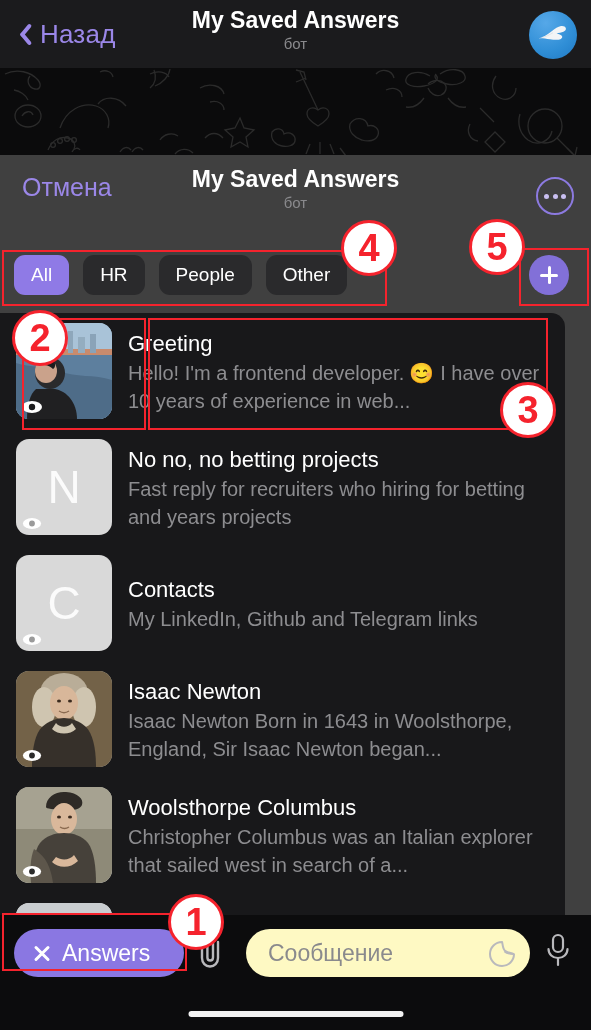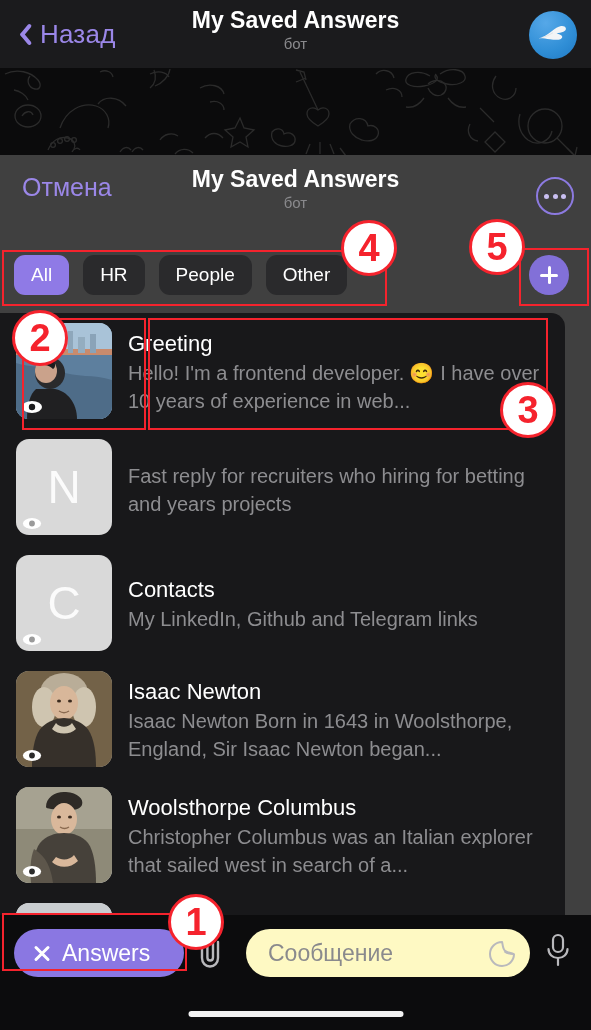--- a/index.html
+++ b/index.html
@@ -303,20 +303,21 @@
         <div class="thumb">
           <div class="ph">N</div>
           <span class="eye">
             <svg width="20" height="13" viewBox="0 0 22 14">
                 <ellipse cx="11" cy="7" rx="10" ry="6" fill="#fff"></ellipse>
                 <circle cx="11" cy="7" r="3.2" fill="#9a9a9a"></circle>
               </svg>
           </span>
         </div>
         <div class="rowtext">
+          <div class="rowtitle">No no, no betting projects</div>
           <div class="rowsub">Fast reply for recruiters who hiring for betting and years projects</div>
         </div>
       </div>
 
       <div class="row">
         <div class="thumb">
           <div class="ph">C</div>
           <span class="eye">
             <svg width="20" height="13" viewBox="0 0 22 14">
                 <ellipse cx="11" cy="7" rx="10" ry="6" fill="#fff"></ellipse>

